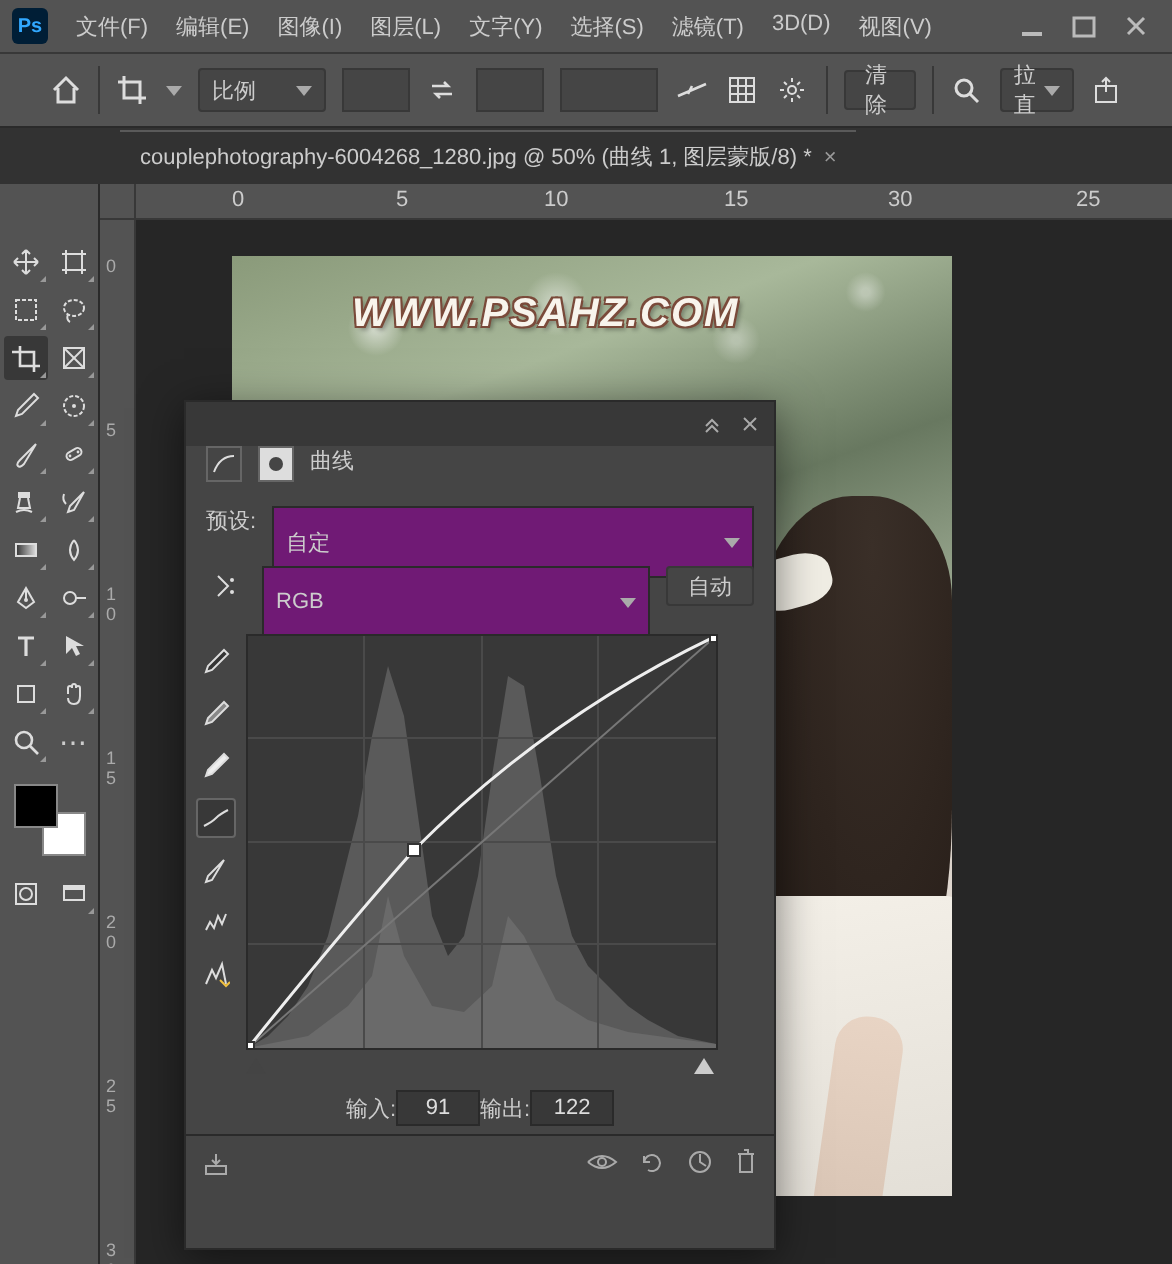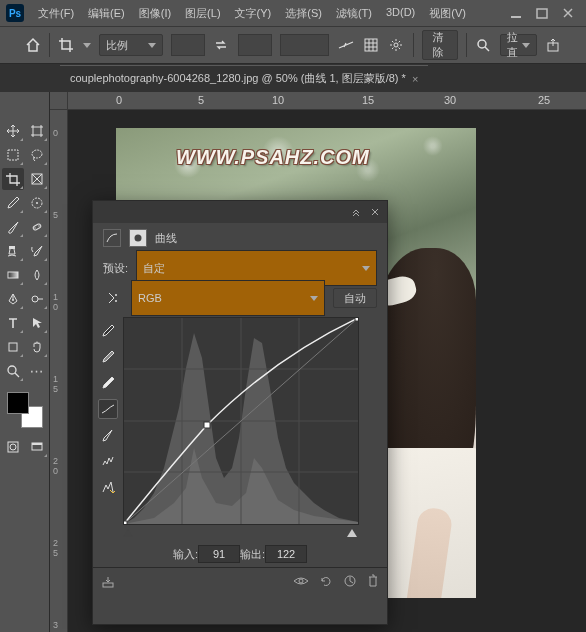--- a/index.html
+++ b/index.html
@@ -9,21 +9,21 @@
 .menubar{display:flex;gap:2px;flex:1}
 .menubar span{padding:4px 6px;cursor:default}
 .wincontrols{display:flex;gap:14px;align-items:center;padding-right:6px}
 .wincontrols svg{width:12px;height:12px}
 .optionsbar{height:38px;background:#535353;border-top:1px solid #383838;border-bottom:1px solid #2a2a2a;display:flex;align-items:center;padding:0 24px;gap:8px}
 .iconbtn{width:26px;height:26px;display:flex;align-items:center;justify-content:center;border-radius:2px}
 .dropdown{height:22px;background:#454545;border:1px solid #383838;display:flex;align-items:center;padding:0 6px;gap:4px;border-radius:2px}
 .dropdown.w90{width:90px}
 .numfield{width:46px;height:22px;background:#454545;border:1px solid #383838;display:flex;align-items:center;padding:0 4px}
 .divider{width:1px;height:24px;background:#383838}
-.btn{height:30px;padding:0 10px;background:#454545;border:1px solid #383838;display:flex;align-items:center;border-radius:2px}
+.btn{height:20px;padding:0 10px;background:#454545;border:1px solid #383838;display:flex;align-items:center;border-radius:2px}
 .docbar{height:28px;background:#323232;display:flex;align-items:center;padding-left:60px}
 .doctab{height:26px;background:#323232;border-top:1px solid #5a5a5a;padding:0 10px;display:flex;align-items:center;gap:6px;color:#ddd;font-size:10px}
 .doctab .x{color:#999;cursor:pointer}
 .workspace{position:absolute;top:92px;left:0;right:0;bottom:0;display:flex}
 .toolpanel{width:50px;background:#535353;border-right:1px solid #2a2a2a;padding-top:26px;display:flex;flex-direction:column;align-items:center}
 .toolgrid{display:grid;grid-template-columns:22px 22px;gap:2px;padding:2px}
 .tool{width:22px;height:22px;display:flex;align-items:center;justify-content:center;border-radius:2px;position:relative}
 .tool.active{background:#383838}
 .tool .tri{position:absolute;bottom:1px;right:1px;width:0;height:0;border-left:3px solid transparent;border-bottom:3px solid #999}
 .swatches{margin-top:8px;position:relative;width:36px;height:36px}
@@ -44,24 +44,24 @@
 .bow{position:absolute;top:30px;right:60px;width:40px;height:26px;background:#f0ede4;border-radius:40%;transform:rotate(-15deg)}
 .bow::before{content:"";position:absolute;left:-18px;top:2px;width:24px;height:22px;background:#f0ede4;border-radius:50%}
 .dress{position:absolute;top:200px;right:-10px;width:130px;height:180px;background:linear-gradient(170deg,#f4f0e8,#e0dcd4);border-radius:20% 10% 0 40%/30% 10% 0 20%}
 .arm{position:absolute;top:260px;right:30px;width:34px;height:110px;background:linear-gradient(180deg,#e8d4c4,#d8c4b4);border-radius:16px;transform:rotate(8deg)}
 .propanel{position:absolute;top:200px;left:92px;width:296px;height:425px;background:#454545;border:1px solid #2a2a2a;box-shadow:0 4px 20px rgba(0,0,0,0.5)}
 .propanel-head{height:22px;background:#383838;display:flex;align-items:center;padding:0 8px;justify-content:space-between}
 .propanel-head .r{display:flex;gap:10px;align-items:center}
 .propanel-tab{height:22px;display:flex;align-items:center;padding:0 8px;border-bottom:1px solid #2a2a2a;justify-content:space-between}
 .propanel-tab .r{display:flex;gap:3px;flex-direction:column;align-items:flex-end}
 .propanel-tab .r div{width:10px;height:1px;background:#aaa}
-.curverow{height:30px;display:flex;align-items:center;padding:0 10px;gap:8px}
+.curverow{height:30px;display:flex;align-items:flex-start;padding:0 10px;gap:8px}
 .smicon{width:18px;height:18px;display:flex;align-items:center;justify-content:center;border:1px solid #666}
 .rowlabel{font-size:11px}
-.rowdrop{flex:1;height:36px;background:#a16207;border:1px solid #2a2a2a;display:flex;align-items:center;padding:0 6px;justify-content:space-between}
+.rowdrop{flex:1;height:36px;background:#701a75;border:1px solid #2a2a2a;display:flex;align-items:center;padding:0 6px;justify-content:space-between}
 .curvesbody{display:flex;padding:4px 8px 0 4px;gap:4px}
 .curvetools{width:22px;display:flex;flex-direction:column;gap:6px;align-items:center;padding-top:4px}
 .ctool{width:20px;height:20px;display:flex;align-items:center;justify-content:center;border-radius:2px}
 .ctool.active{background:#383838;border:1px solid #666}
 .curvebox{position:relative;width:236px;height:208px;background:#383838;border:1px solid #2a2a2a}
 .curvebox svg{position:absolute;top:0;left:0}
 .histofill{fill:#5a5a5a}
 .histostroke{fill:#6a6a6a}
 .gridline{stroke:#4a4a4a;stroke-width:1}
 .diag{stroke:#777;stroke-width:1}

